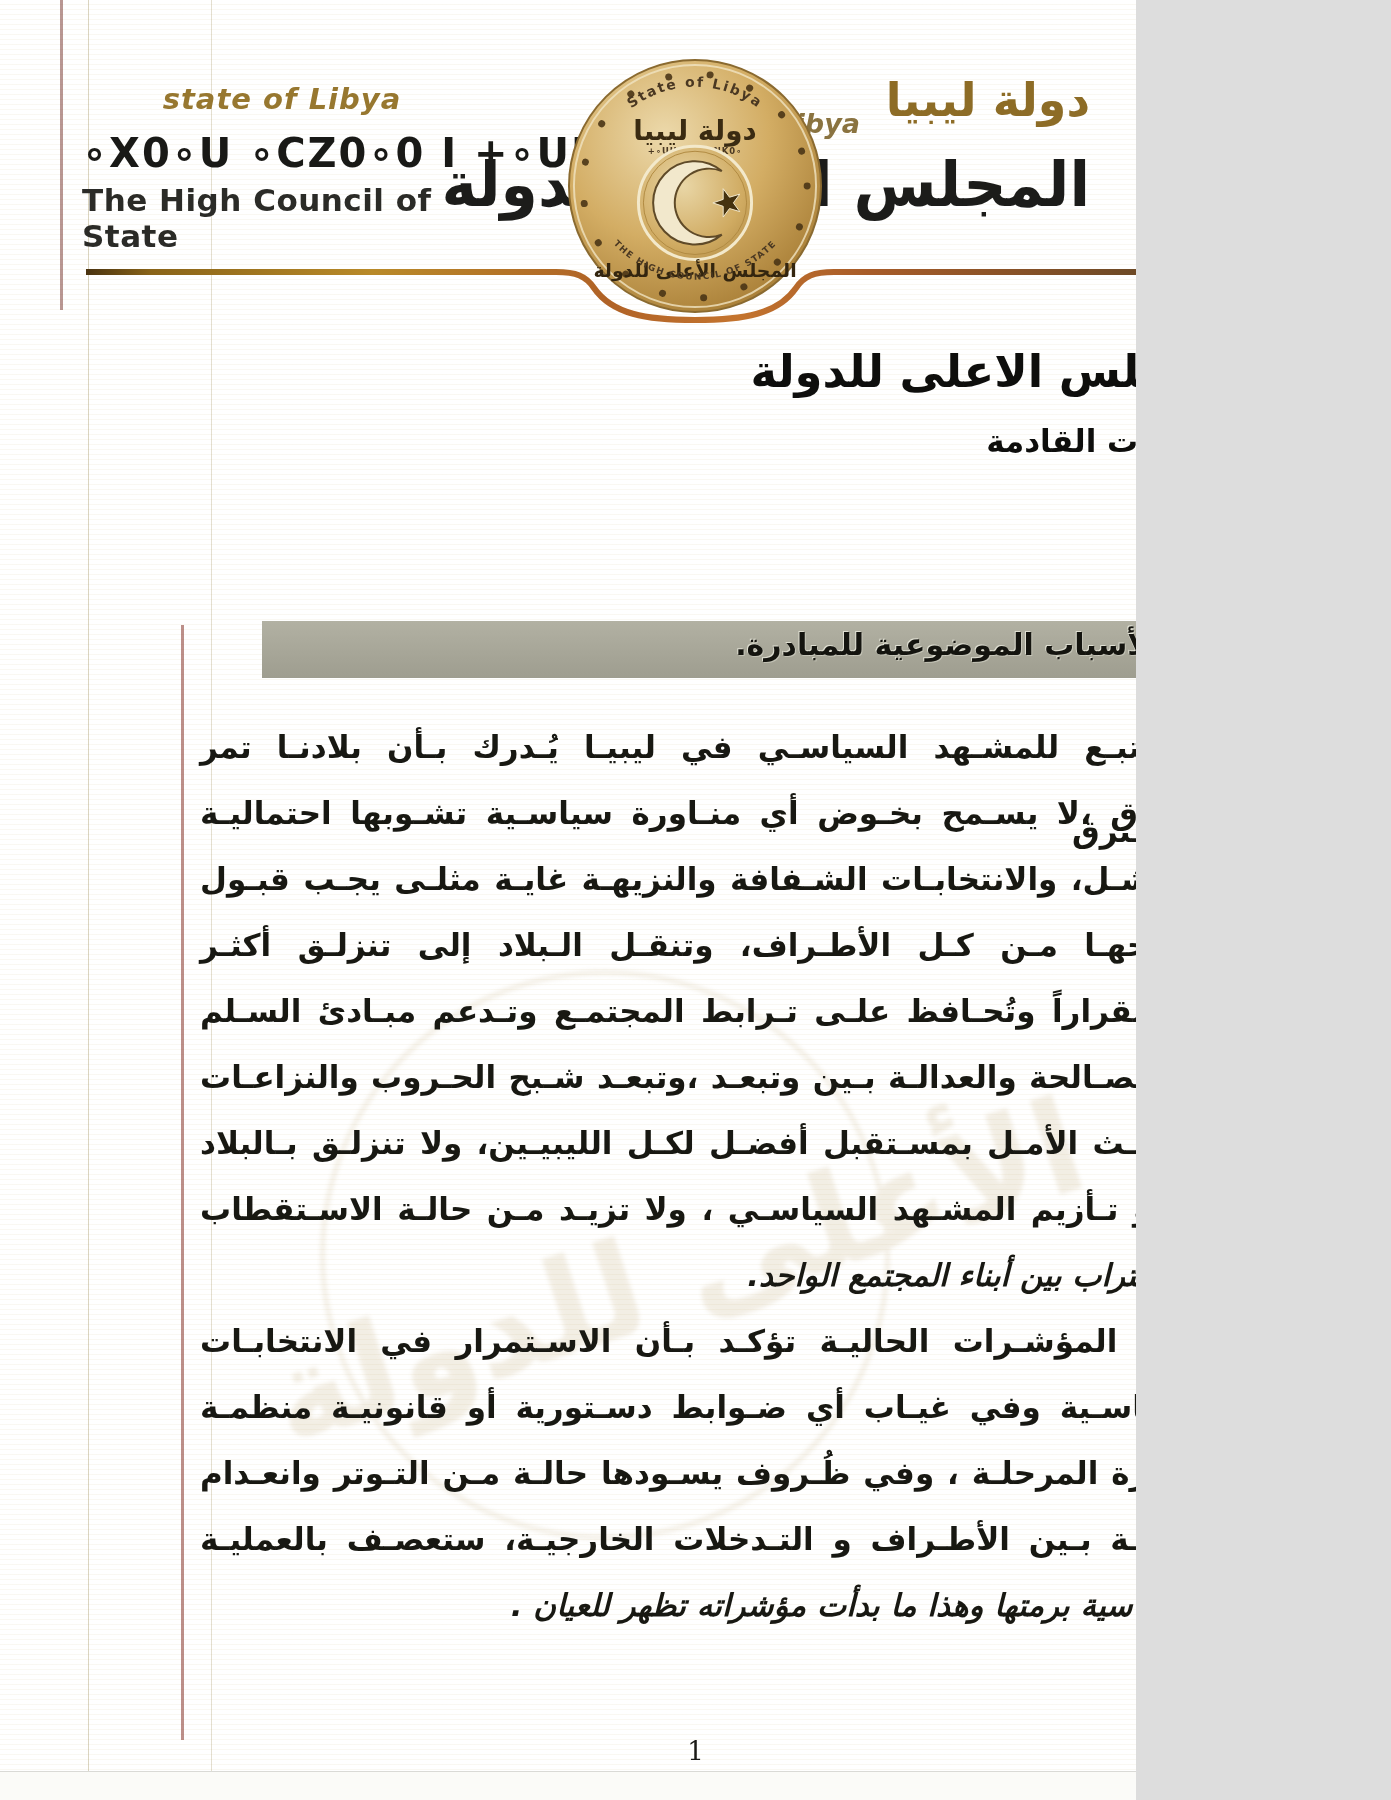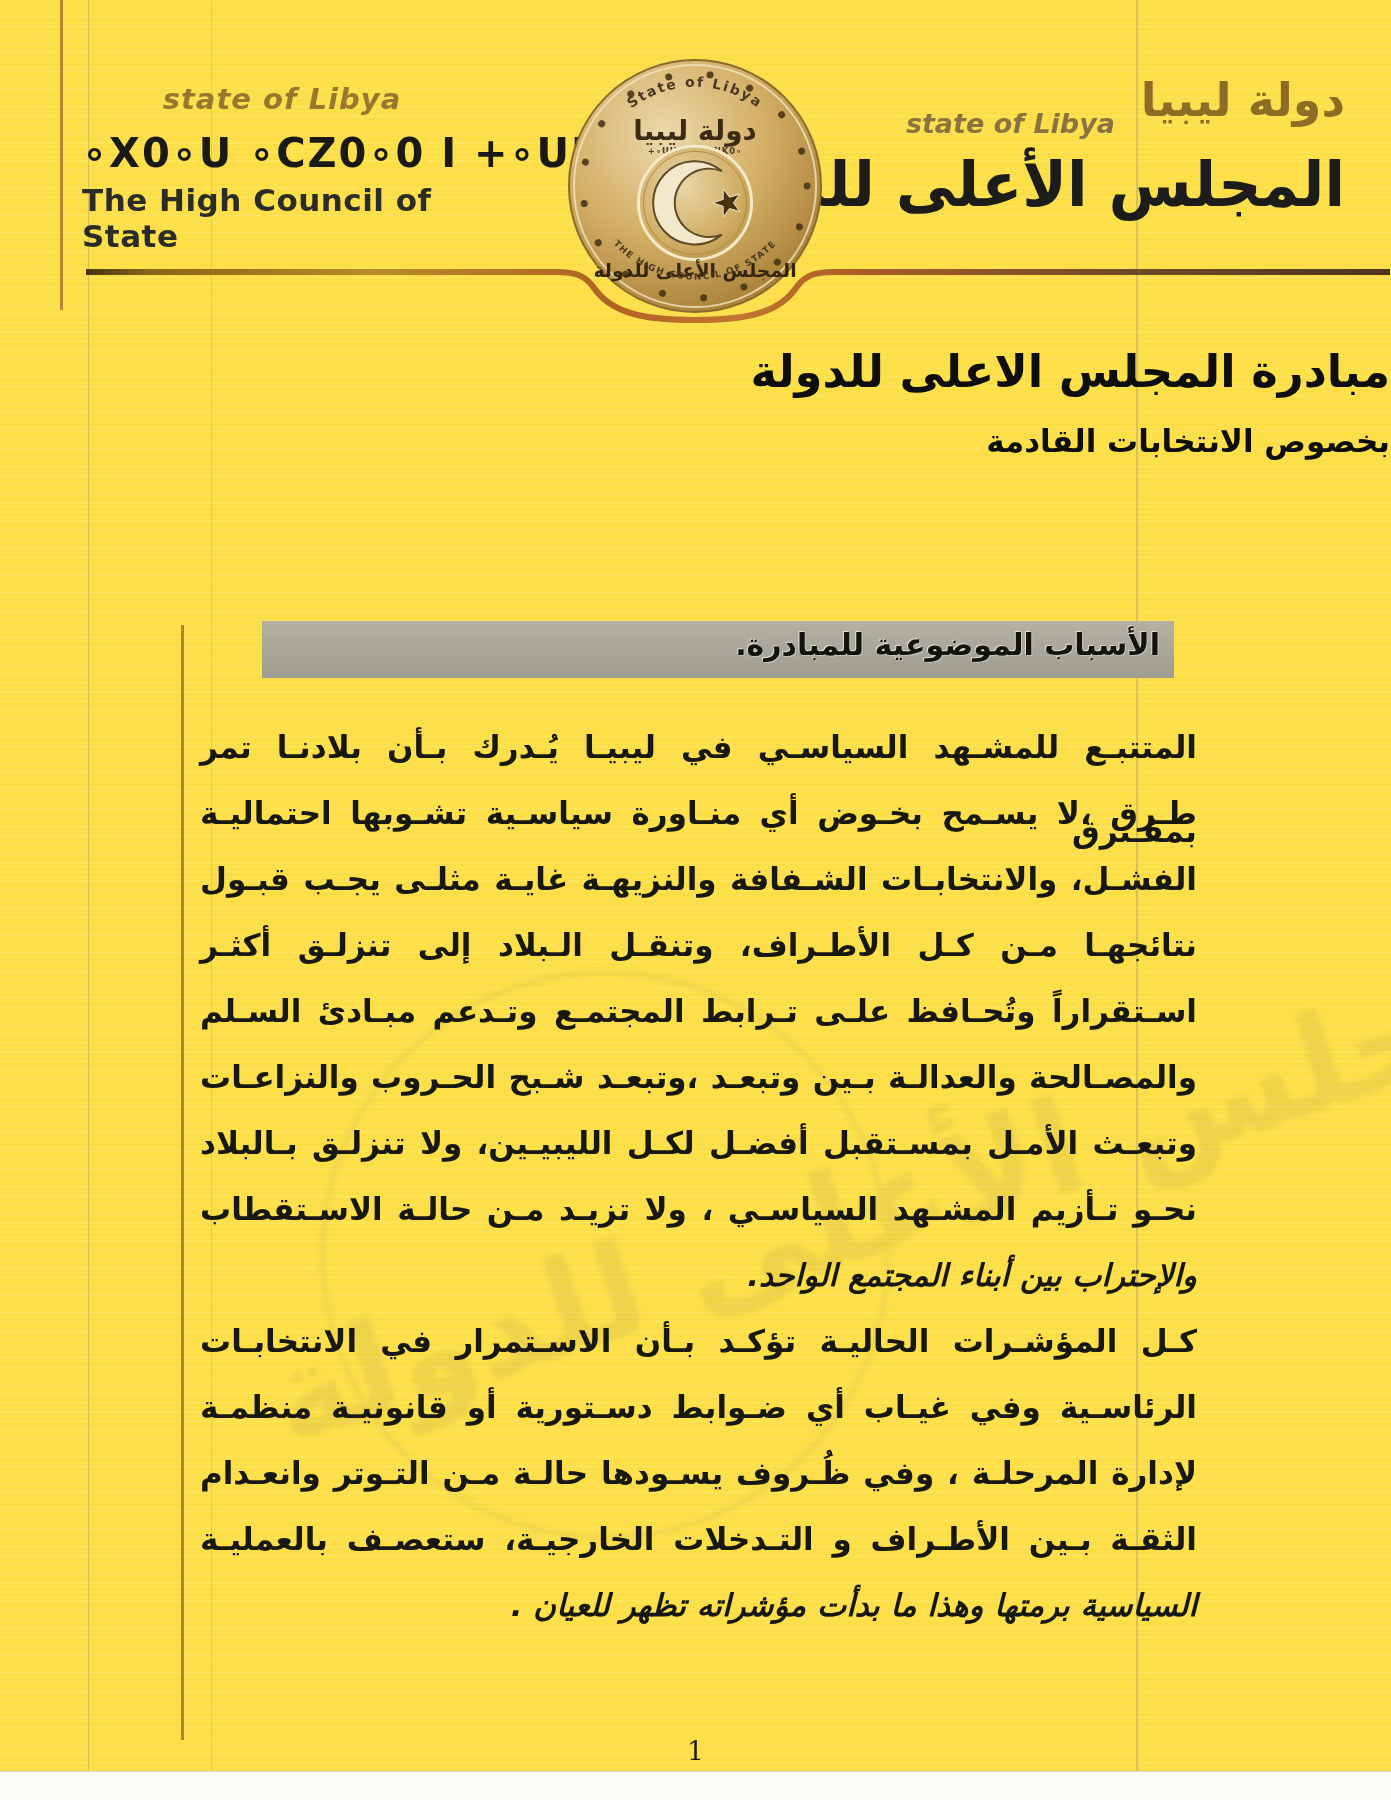--- a/index.html
+++ b/index.html
@@ -1,16 +1,16 @@
 <!DOCTYPE html>
 <html><head>
 <meta charset="utf-8">
 <style>
   html,body{margin:0;padding:0;background:#ddd;}
-  #page{position:relative;width:1391px;height:1800px;background:#fde047;overflow:hidden;
+  #page{position:relative;width:1136px;height:1800px;background:#ffffff;overflow:hidden;
         font-family:"DejaVu Sans",sans-serif;}
   
   #page::before{content:"";position:absolute;inset:0;z-index:0;pointer-events:none;
     background:
       repeating-linear-gradient(0deg, rgba(205,185,125,.10) 0 1px, rgba(0,0,0,0) 1px 5px),
       repeating-linear-gradient(0deg, rgba(255,255,255,.08) 0 2px, rgba(0,0,0,0) 2px 9px);}
   .vline{position:absolute;top:0;bottom:0;z-index:1;}
   .crease-a{left:60px;top:0;height:310px;width:3px;background:rgba(100,24,16,.45);}
   .crease-b{left:181px;top:625px;height:1115px;width:3px;background:rgba(122,32,20,.50);}
   .crease-c{left:88px;width:1px;background:rgba(165,150,100,.40);}

